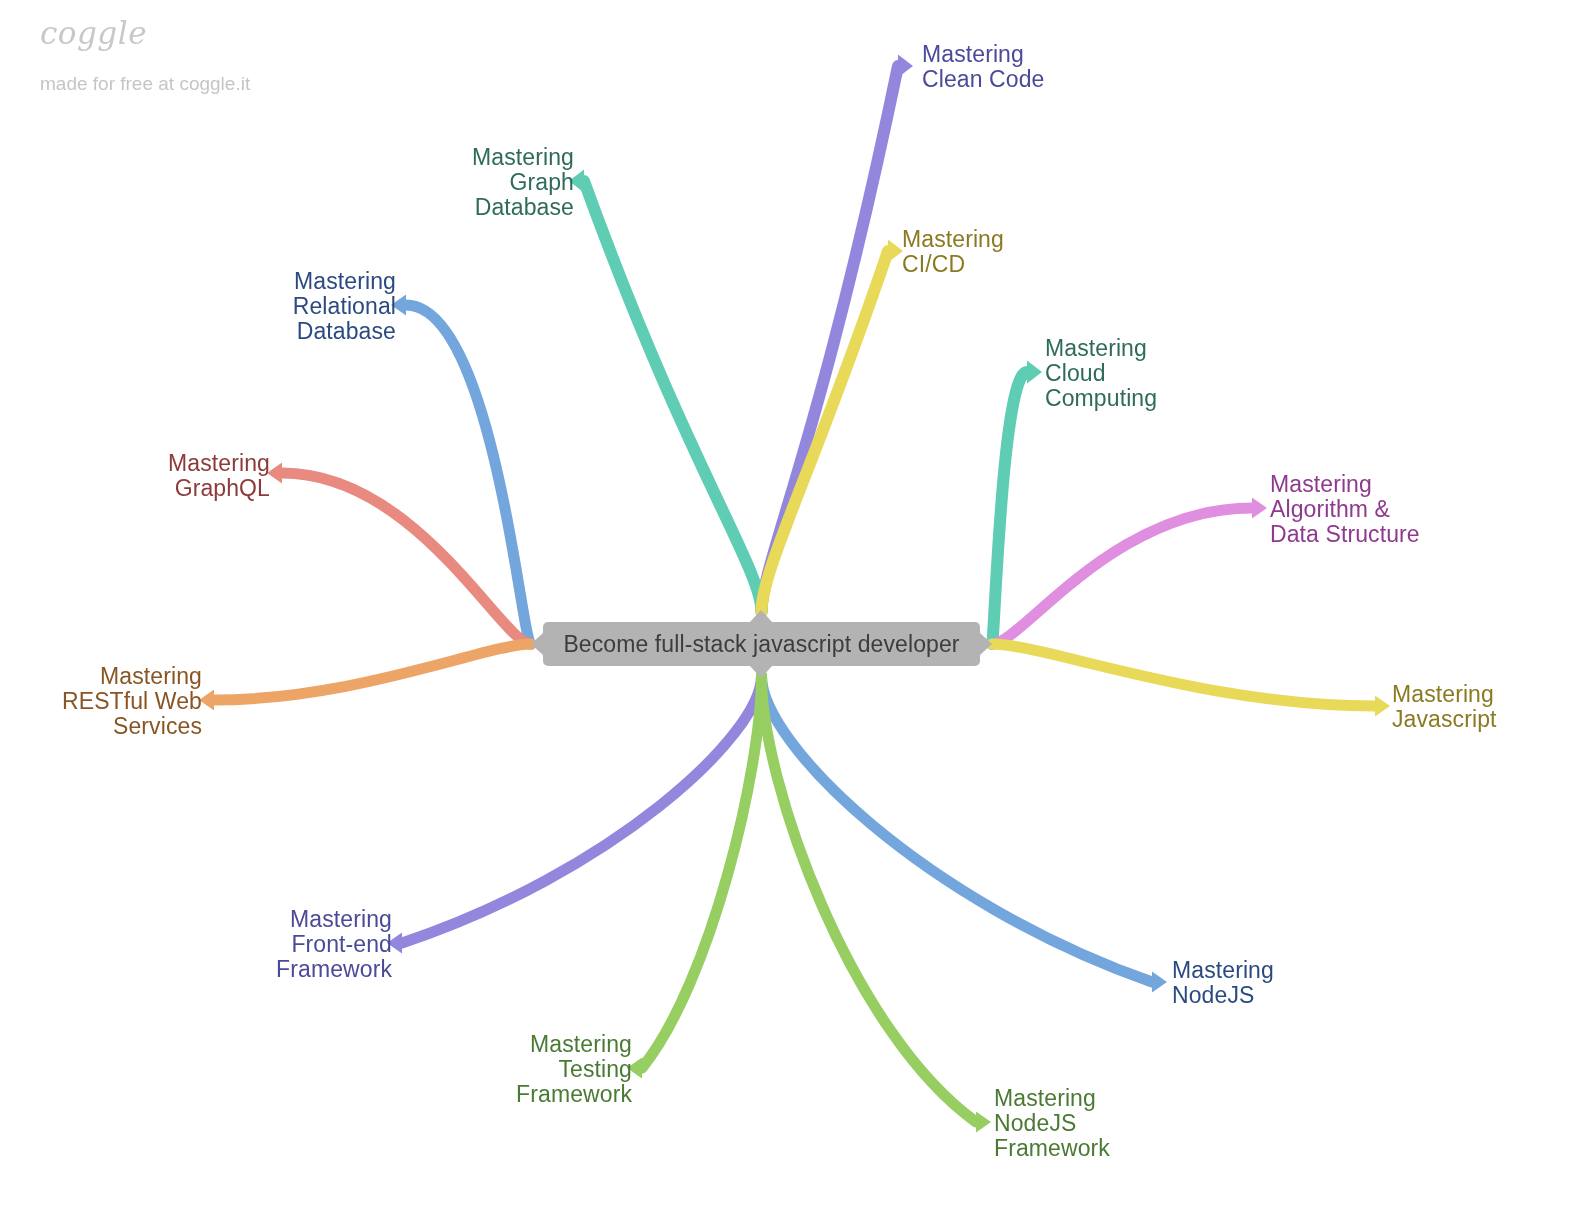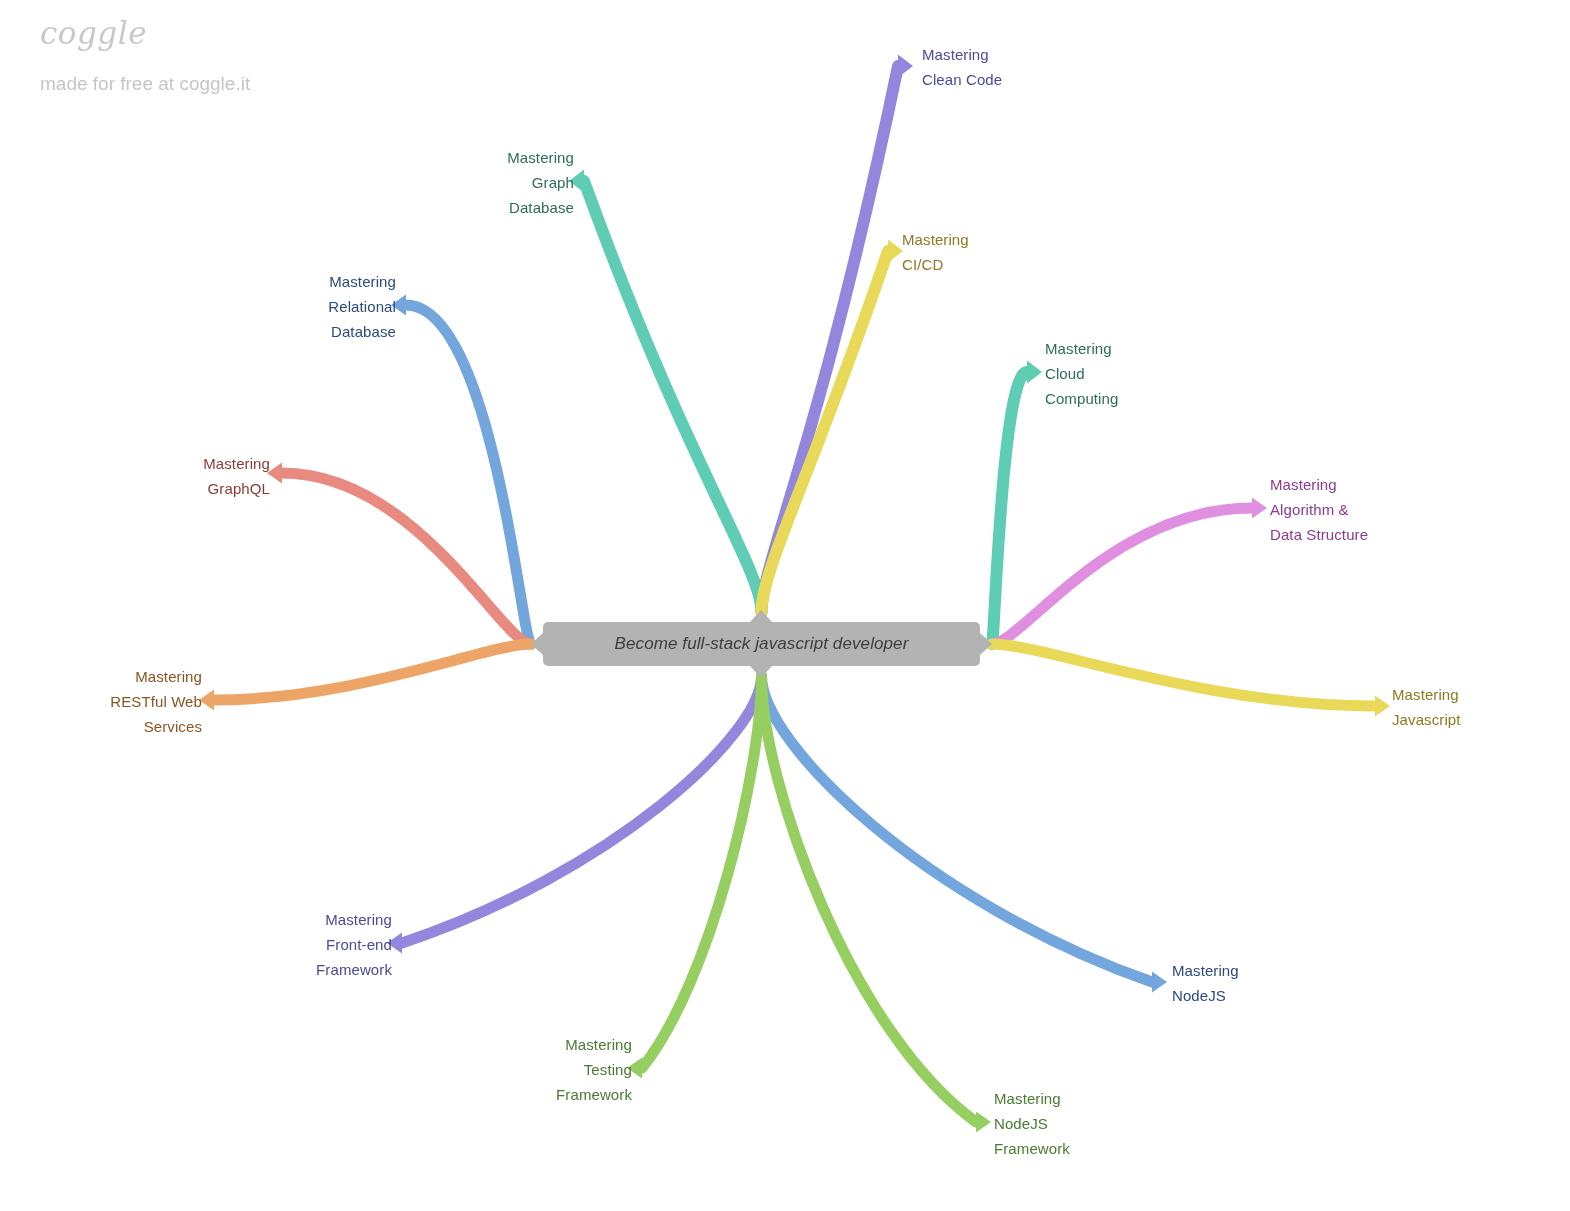--- a/index.html
+++ b/index.html
@@ -40,21 +40,21 @@
   .brand-sub {
     display: block;
     margin-top: 23px;
     font-family: "Liberation Sans", sans-serif;
     font-size: 19px;
     color: #c5c5c5;
     line-height: 1.2;
   }
   .node-label {
     position: absolute;
-    font-size: 15px;
+    font-size: 23px;
     line-height: 25px;
     white-space: pre-line;
     z-index: 4;
     letter-spacing: 0.1px;
   }
   .node-label.align-right { text-align: right; }
   .node-label.align-left  { text-align: left; }
   .center-node {
     position: absolute;
     left: 543px;
@@ -62,25 +62,24 @@
     width: 437px;
     height: 44px;
     background: #b3b3b3;
     border-radius: 5px;
     display: flex;
     align-items: center;
     justify-content: center;
     z-index: 6;
   }
   .center-node-text {
-    font-size: 17px;
+    font-size: 23px;
     color: #3d3d3d;
     white-space: nowrap;
     letter-spacing: 0.1px;
-    font-style: italic;
   }
   svg.branches { position: absolute; left:0; top:0; z-index: 2; }
   svg.notches  { position: absolute; left:0; top:0; z-index: 7; pointer-events:none; }
 </style>
 </head>
 <body>
 
 <div id="canvas">
 
   <div class="brand">

